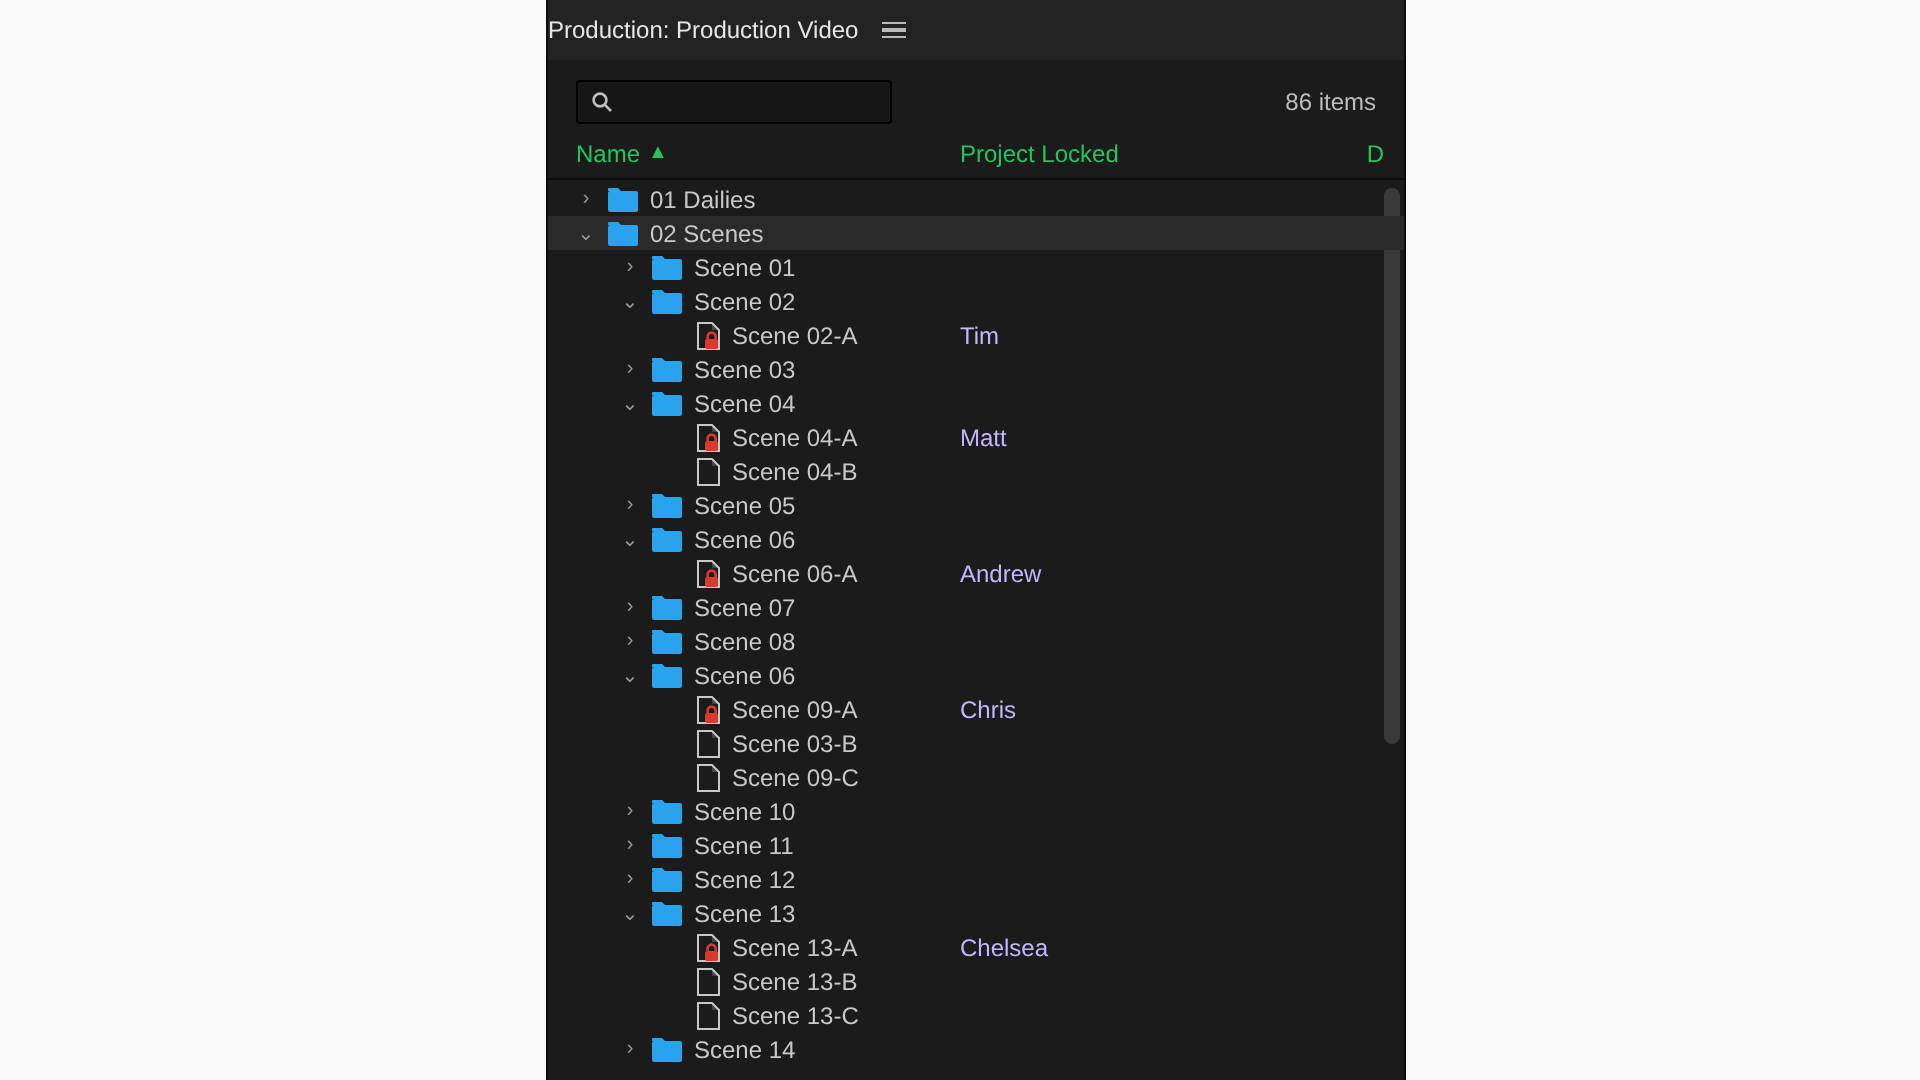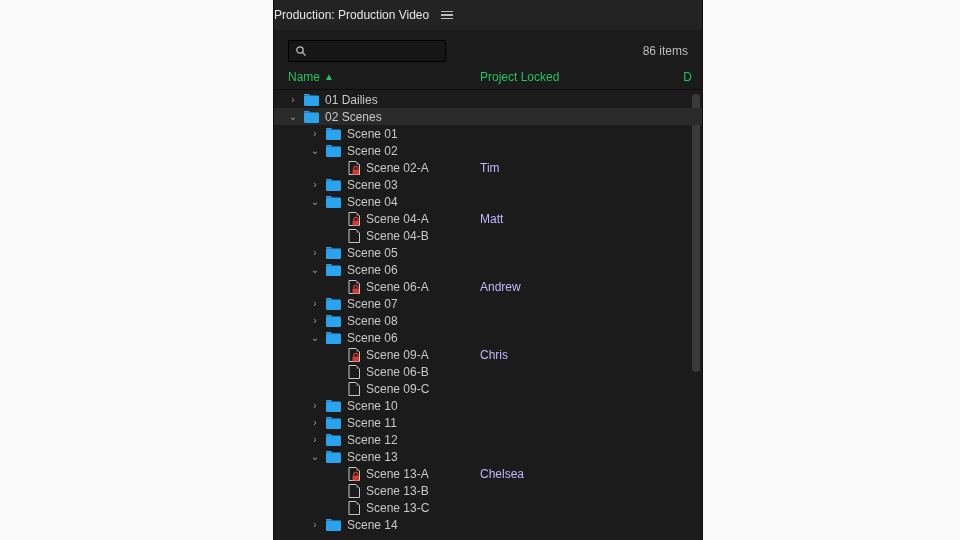--- a/index.html
+++ b/index.html
@@ -316,21 +316,21 @@
       </div>
       <div class="row">
         <span class="indent" style="width: 44px;"></span>
         <span class="tw empty">›</span>
         <span class="icon">
   <svg class="file-icon" width="12" height="14" viewBox="0 0 12 14">
     <path class="page" d="M1 0.5 L8 0.5 L11.5 4 L11.5 13.5 L1 13.5 Z"></path>
     <path class="corner" d="M8 0.5 L8 4 L11.5 4 Z" opacity="0.25"></path>
   </svg>
 </span>
-        <span class="label">Scene 06-B</span>
+        <span class="label">Scene 03-B</span>
       </div>
       <div class="row">
         <span class="indent" style="width: 44px;"></span>
         <span class="tw empty">›</span>
         <span class="icon">
   <svg class="file-icon" width="12" height="14" viewBox="0 0 12 14">
     <path class="page" d="M1 0.5 L8 0.5 L11.5 4 L11.5 13.5 L1 13.5 Z"></path>
     <path class="corner" d="M8 0.5 L8 4 L11.5 4 Z" opacity="0.25"></path>
   </svg>
 </span>

